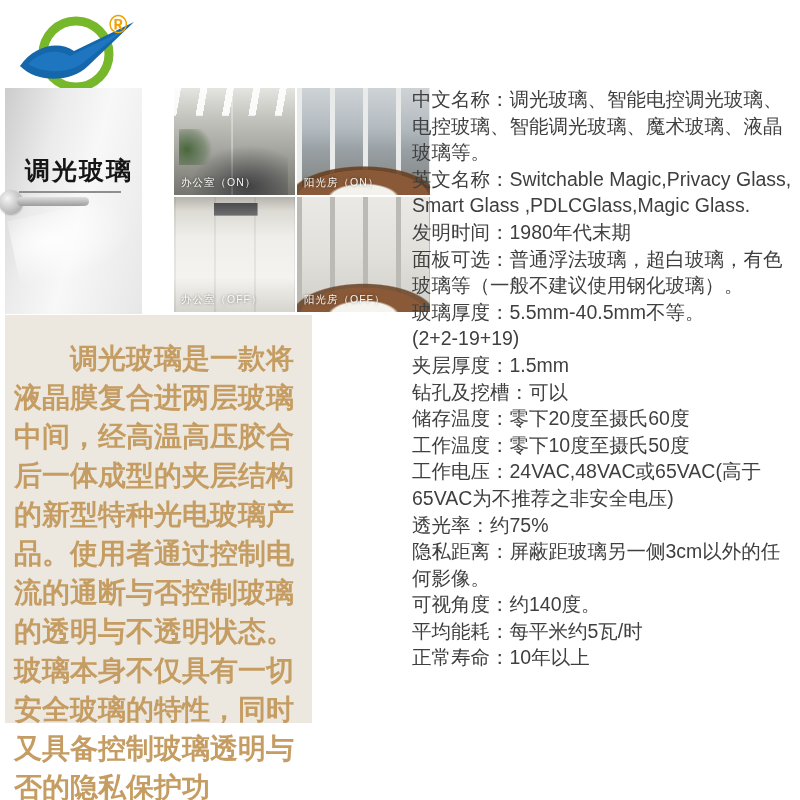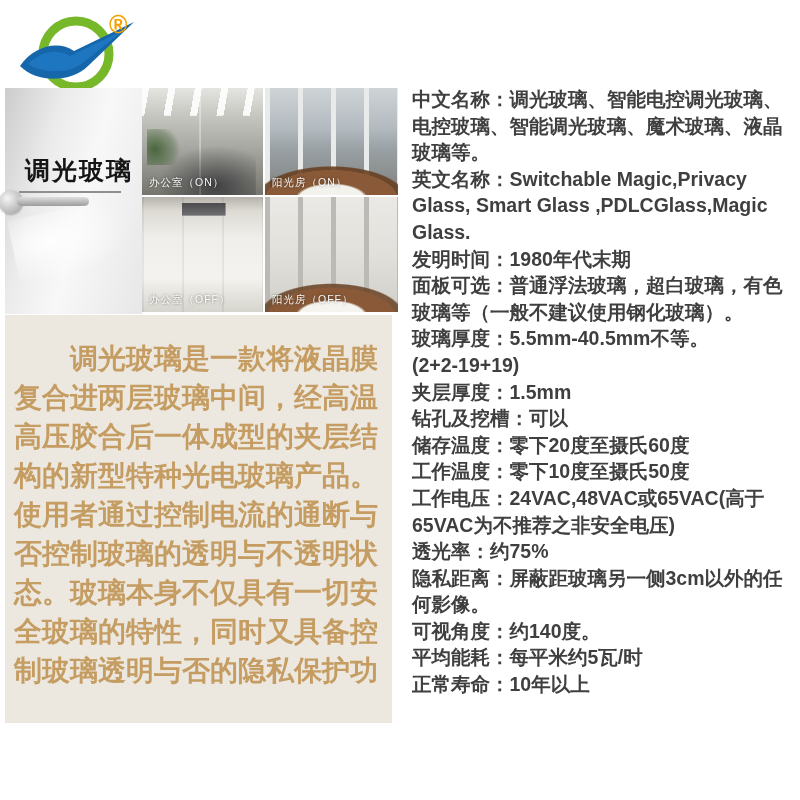--- a/index.html
+++ b/index.html
@@ -47,21 +47,21 @@
     background:radial-gradient(circle at 35% 35%,#f5f5f5,#b5b5b5 70%,#9a9a9a);
     box-shadow:0 1px 2px rgba(0,0,0,.25);
   }
   .handle-bar{
     position:absolute;left:12px;top:109px;width:72px;height:9px;border-radius:5px;
     background:linear-gradient(#dedede,#9c9c9c);
   }
   .photo-grid{
     position:absolute;left:137px;top:0;width:258px;height:226px;
     display:grid;grid-template-columns:121px 133px;grid-template-rows:107px 115px;
-    gap:2px;background:#fff;
+    gap:2px;background:#fff;padding-left:32px;
   }
   .photo{position:relative;overflow:hidden;}
   .ph-label{
     position:absolute;left:7px;bottom:5px;font-size:10.5px;color:rgba(255,255,255,.95);
     text-shadow:0 0 3px rgba(0,0,0,.55);letter-spacing:1px;white-space:nowrap;
   }
   .scene-office-on{
     background-image:
       radial-gradient(circle at 18% 56%, rgba(58,92,44,.85), rgba(58,92,44,.35) 45%, rgba(58,92,44,0) 62%),
       radial-gradient(ellipse at 62% 82%, rgba(35,35,42,.65), rgba(35,35,42,0) 65%),
@@ -90,31 +90,31 @@
   }
   .scene-bay-off{
     background-image:
       radial-gradient(ellipse 95% 50% at 50% 104%, #f5f4ef 0 26%, #8a5a38 29% 50%, rgba(104,64,34,.85) 51% 56%, rgba(104,64,34,0) 58%),
       repeating-linear-gradient(90deg, #bbbab4 0 5px, rgba(187,186,180,0) 5px 33px),
       linear-gradient(180deg,#eae9e5 0%,#e1e0db 50%,#cfcec8 100%);
     background-repeat:no-repeat;
   }
   
   .intro-block{
-    position:absolute;left:5px;top:315px;width:387px;height:408px;
+    position:absolute;left:5px;top:315px;width:307px;height:408px;
     background:#ece8e0;box-sizing:border-box;padding:24px 6px 16px 9px;
   }
   .intro-text{
     font-size:28px;font-weight:700;line-height:39px;color:#c59d62;
     text-indent:2em;letter-spacing:0;
   }
   
   .spec-col{
     position:absolute;left:412px;top:86px;width:384px;
-    font-size:19.5px;line-height:26.6px;color:#3f3f3f;font-weight:700;
+    font-size:19.5px;line-height:26.6px;color:#3f3f3f;font-weight:400;
   }
   .spec-line{word-break:break-word;}
 </style>
 </head>
 <body>
 
 <div class="logo">
   <svg class="logo-mark" viewBox="0 0 126 90" xmlns="http://www.w3.org/2000/svg">
     <circle cx="62" cy="48" r="33" fill="none" stroke="#76b82a" stroke-width="9"></circle>
     <path d="M6 60 C 20 40, 44 34, 60 45 L 120 16 L 74 60 C 58 76, 24 78, 6 60 Z" fill="#1566ab"></path>

